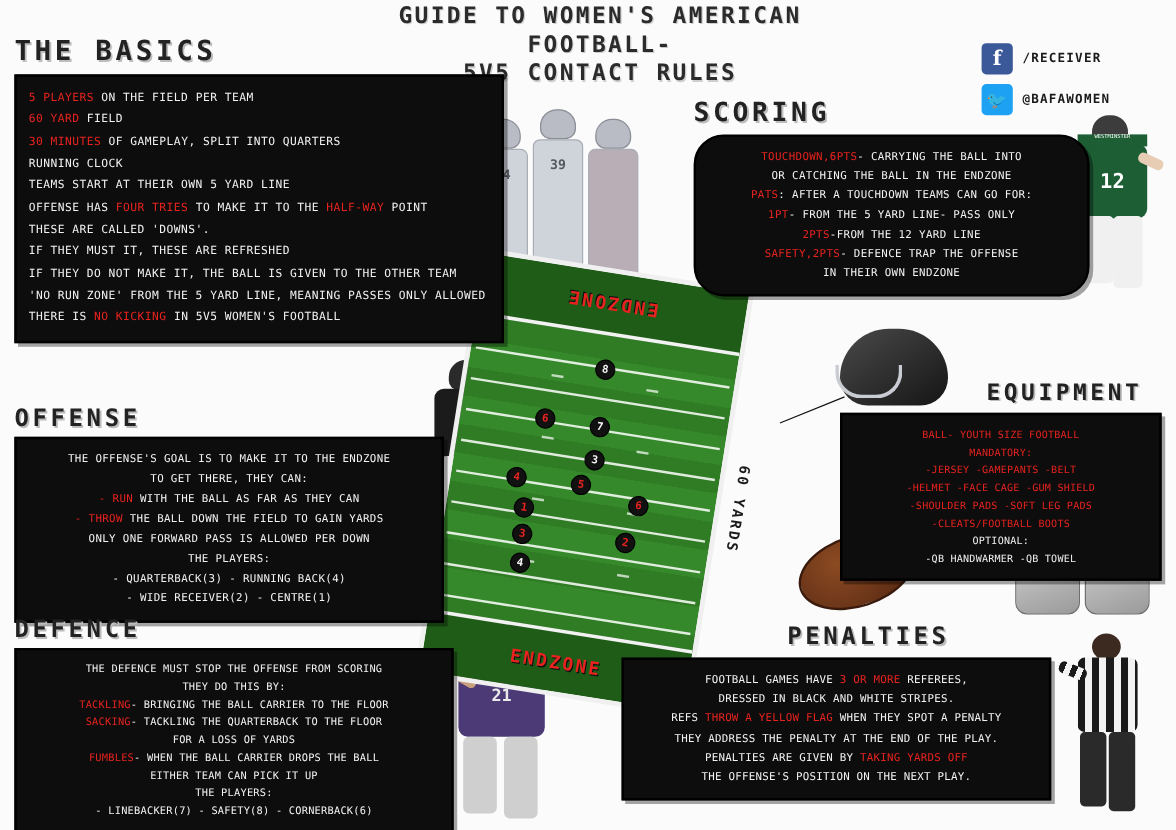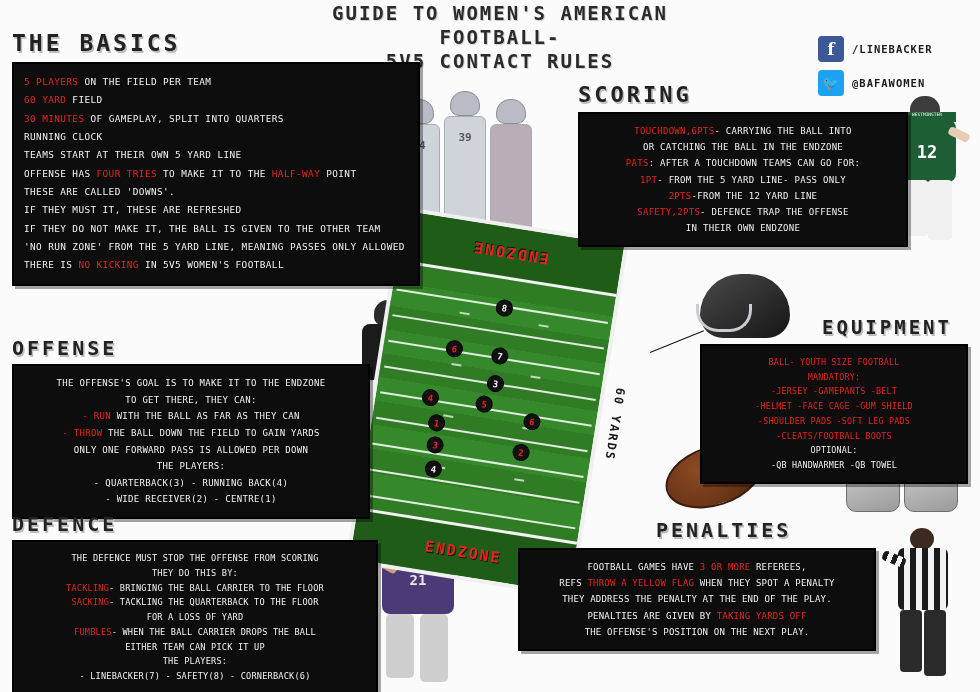--- a/index.html
+++ b/index.html
@@ -102,20 +102,21 @@
     font-size: 8.6px; line-height: 1.72; letter-spacing: .2px;
     text-align: center;
   }
 
   
   #scoring-title { left: 578px; top: 82px; font-size: 22px; }
   #scoring-panel {
     left: 578px; top: 112px; width: 330px;
     font-size: 9px; line-height: 1.8; letter-spacing: .3px;
     text-align: center;
+    border-radius: 25px;
   }
 
   
   #equipment-title { left: 822px; top: 316px; font-size: 19px; }
   #equipment-panel {
     left: 700px; top: 344px; width: 268px;
     font-size: 8.4px; line-height: 1.75; letter-spacing: .2px;
     text-align: center;
   }
 
@@ -277,21 +278,21 @@
 
 
   <div class="main-title">
     <span>GUIDE TO WOMEN'S AMERICAN FOOTBALL-</span>
     <span class="l2">5V5 CONTACT RULES</span>
   </div>
 
   <div class="social">
     <div class="social-row">
       <div class="sq fb">f</div>
-      <div class="social-handle">/LINEBACKER</div>
+      <div class="social-handle">/RECEIVER</div>
     </div>
     <div class="social-row">
       <div class="sq tw">🐦</div>
       <div class="social-handle">@BAFAWOMEN</div>
     </div>
   </div>
 
   <div class="downs">
     <div class="down">
         <div class="num">1</div>
@@ -461,21 +462,21 @@
       <div class="line center"><span class="white">- QUARTERBACK(3) - RUNNING BACK(4)</span></div>
       <div class="line center"><span class="white">- WIDE RECEIVER(2) - CENTRE(1)</span></div>
     </div>
 
   <div class="sect-title" id="defence-title">DEFENCE</div>
   <div class="panel" id="defence-panel">
       <div class="line center"><span class="white">THE DEFENCE MUST STOP THE OFFENSE FROM SCORING</span></div>
       <div class="line center"><span class="white">THEY DO THIS BY:</span></div>
       <div class="line center"><span class="red">TACKLING</span><span class="white">- BRINGING THE BALL CARRIER TO THE FLOOR</span></div>
       <div class="line center"><span class="red">SACKING</span><span class="white">- TACKLING THE QUARTERBACK TO THE FLOOR</span></div>
-      <div class="line center"><span class="white">FOR A LOSS OF YARD</span></div>
+      <div class="line center"><span class="white">FOR A LOSS OF YARDS</span></div>
       <div class="line center"><span class="red">FUMBLES</span><span class="white">- WHEN THE BALL CARRIER DROPS THE BALL</span></div>
       <div class="line center"><span class="white">EITHER TEAM CAN PICK IT UP</span></div>
       <div class="line center"><span class="white">THE PLAYERS:</span></div>
       <div class="line center"><span class="white">- LINEBACKER(7) - SAFETY(8) - CORNERBACK(6)</span></div>
     </div>
 
   <div class="sect-title" id="equipment-title">EQUIPMENT</div>
   <div class="panel" id="equipment-panel">
       <div class="line center"><span class="red">BALL- YOUTH SIZE FOOTBALL</span></div>
       <div class="line center"><span class="red">MANDATORY:</span></div>
@@ -483,19 +484,20 @@
       <div class="line center"><span class="red">-HELMET -FACE CAGE -GUM SHIELD</span></div>
       <div class="line center"><span class="red">-SHOULDER PADS -SOFT LEG PADS</span></div>
       <div class="line center"><span class="red">-CLEATS/FOOTBALL BOOTS</span></div>
       <div class="line center"><span class="white">OPTIONAL:</span></div>
       <div class="line center"><span class="white">-QB HANDWARMER -QB TOWEL</span></div>
     </div>
 
   <div class="sect-title" id="penalties-title">PENALTIES</div>
   <div class="panel" id="penalties-panel">
       <div class="line center"><span class="white">FOOTBALL GAMES HAVE </span><span class="red">3 OR MORE</span><span class="white"> REFEREES,</span></div>
+      <div class="line center"><span class="white">DRESSED IN BLACK AND WHITE STRIPES.</span></div>
       <div class="line center"><span class="white">REFS </span><span class="red">THROW A YELLOW FLAG</span><span class="white"> WHEN THEY SPOT A PENALTY</span></div>
       <div class="line center"><span class="white">THEY ADDRESS THE PENALTY AT THE END OF THE PLAY.</span></div>
       <div class="line center"><span class="white">PENALTIES ARE GIVEN BY </span><span class="red">TAKING YARDS OFF</span></div>
       <div class="line center"><span class="white">THE OFFENSE'S POSITION ON THE NEXT PLAY.</span></div>
     </div>
 
 </div>
 
 </body></html>

